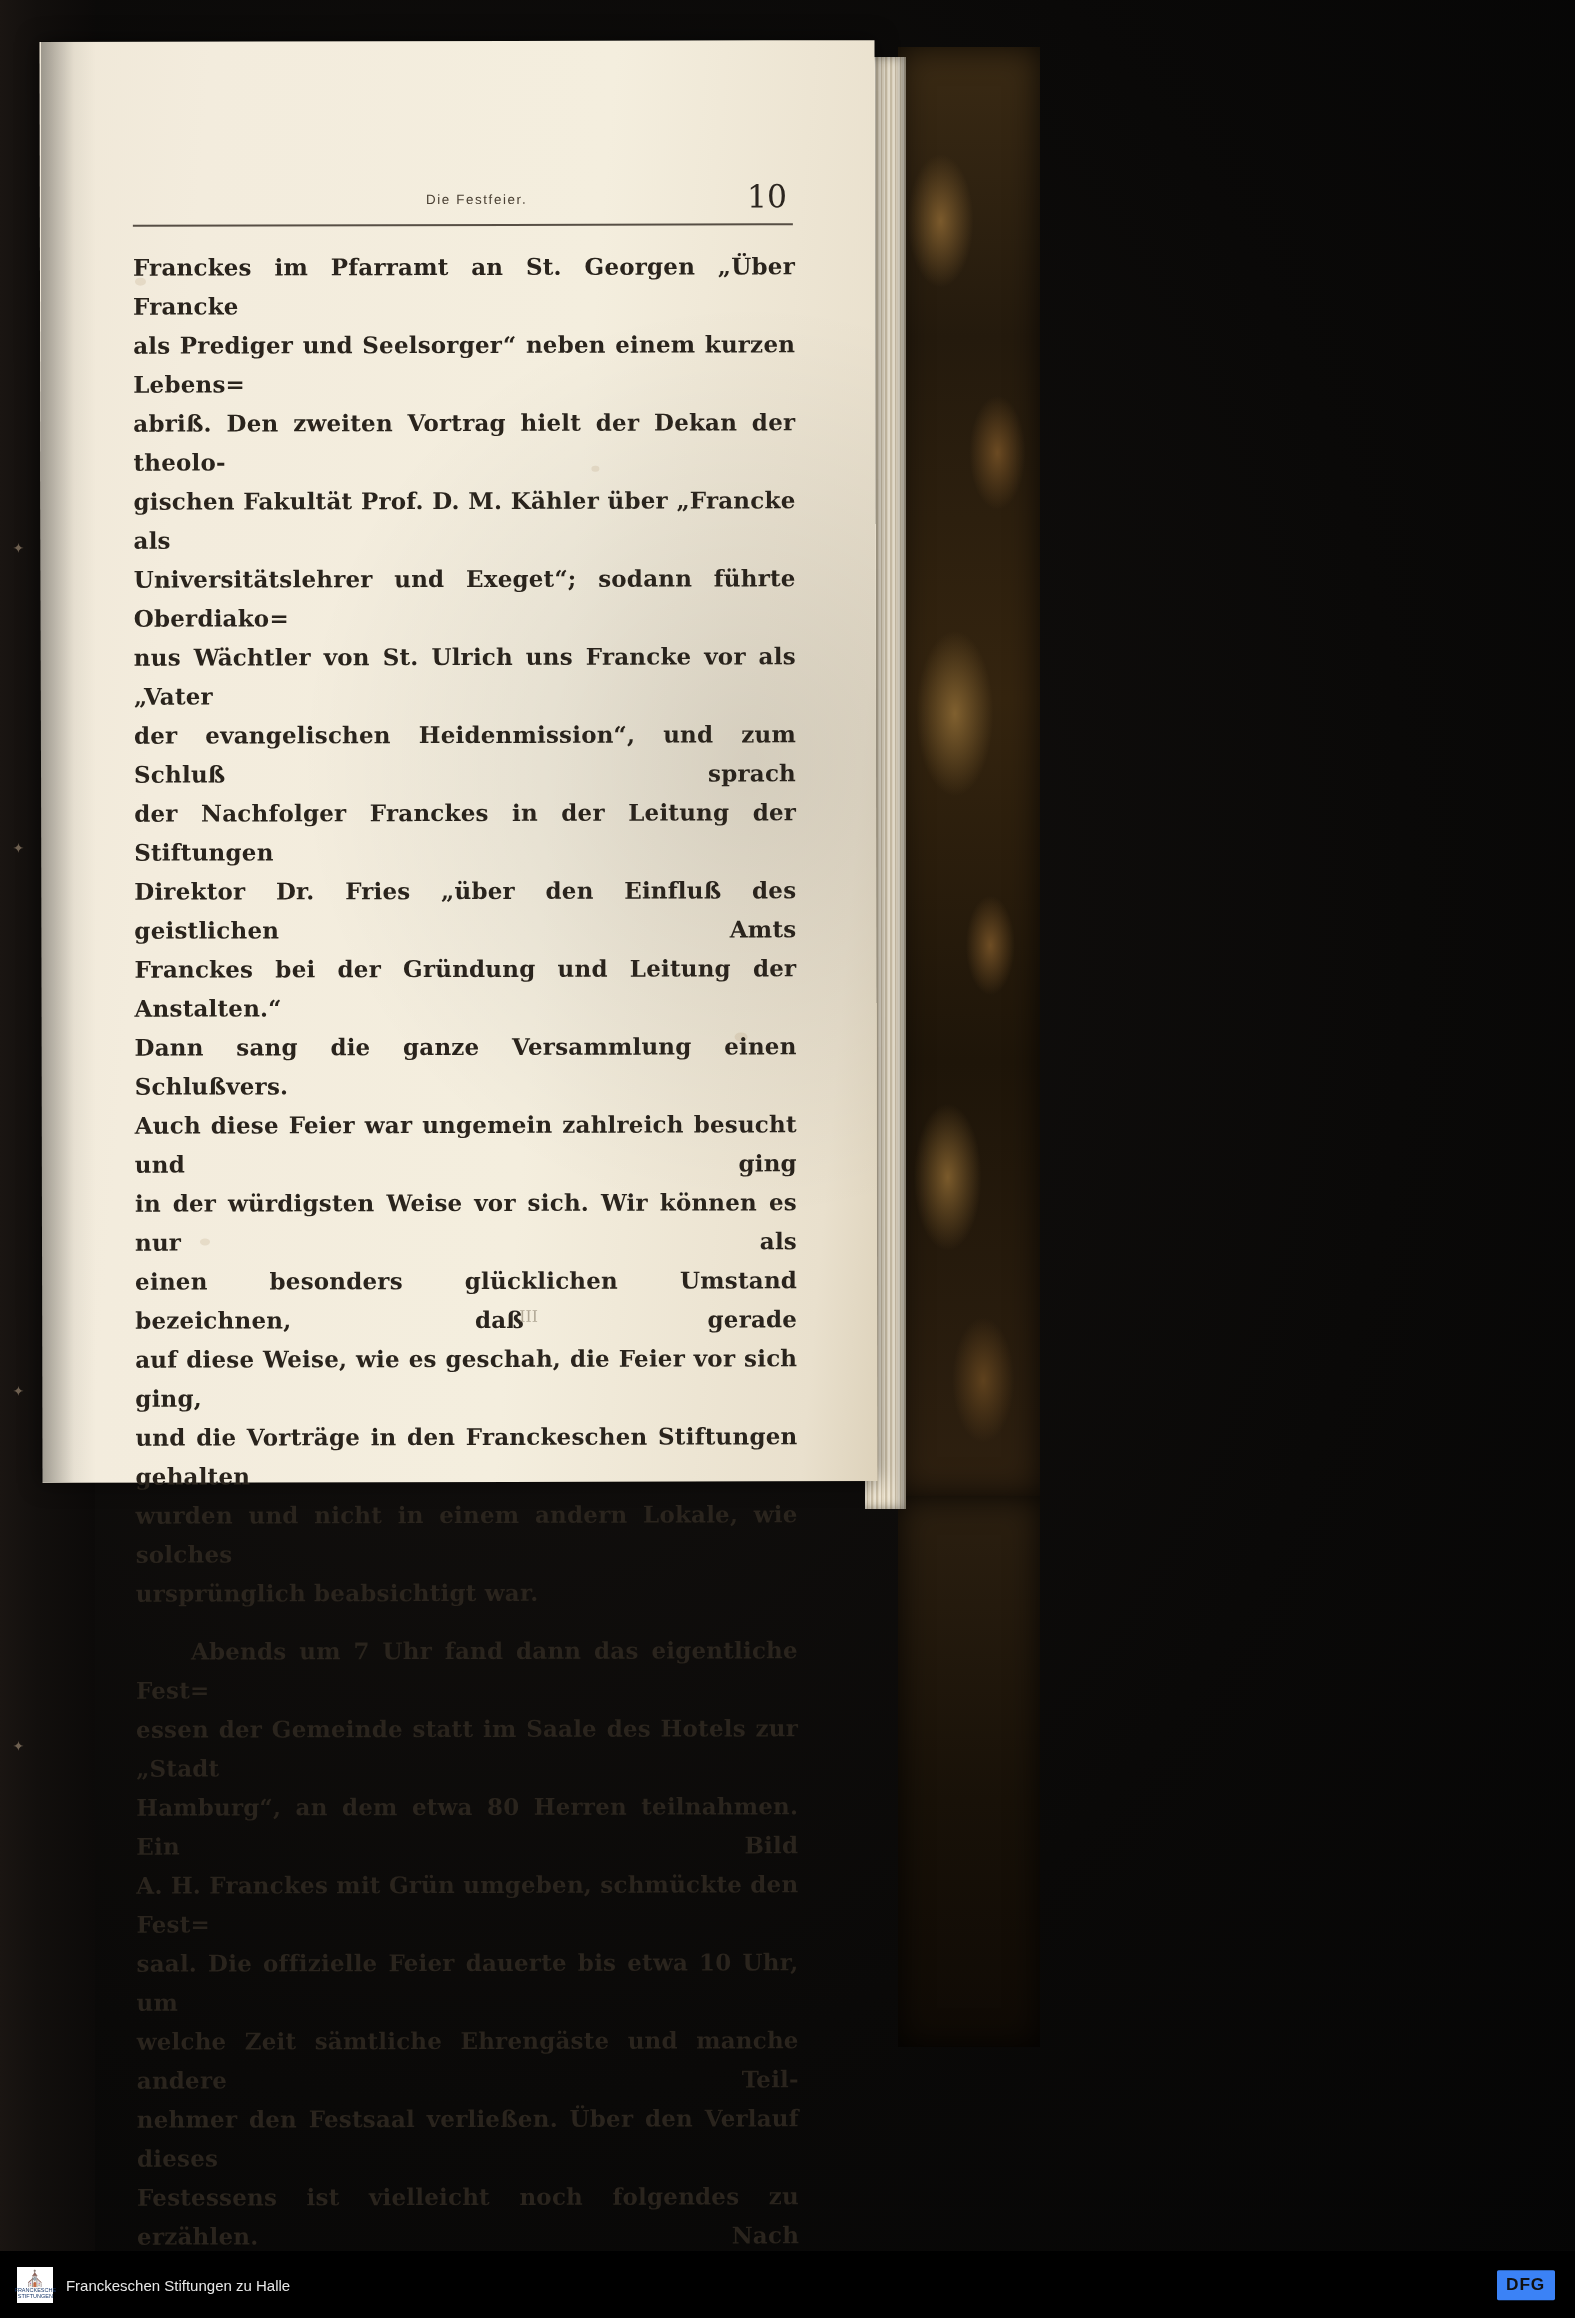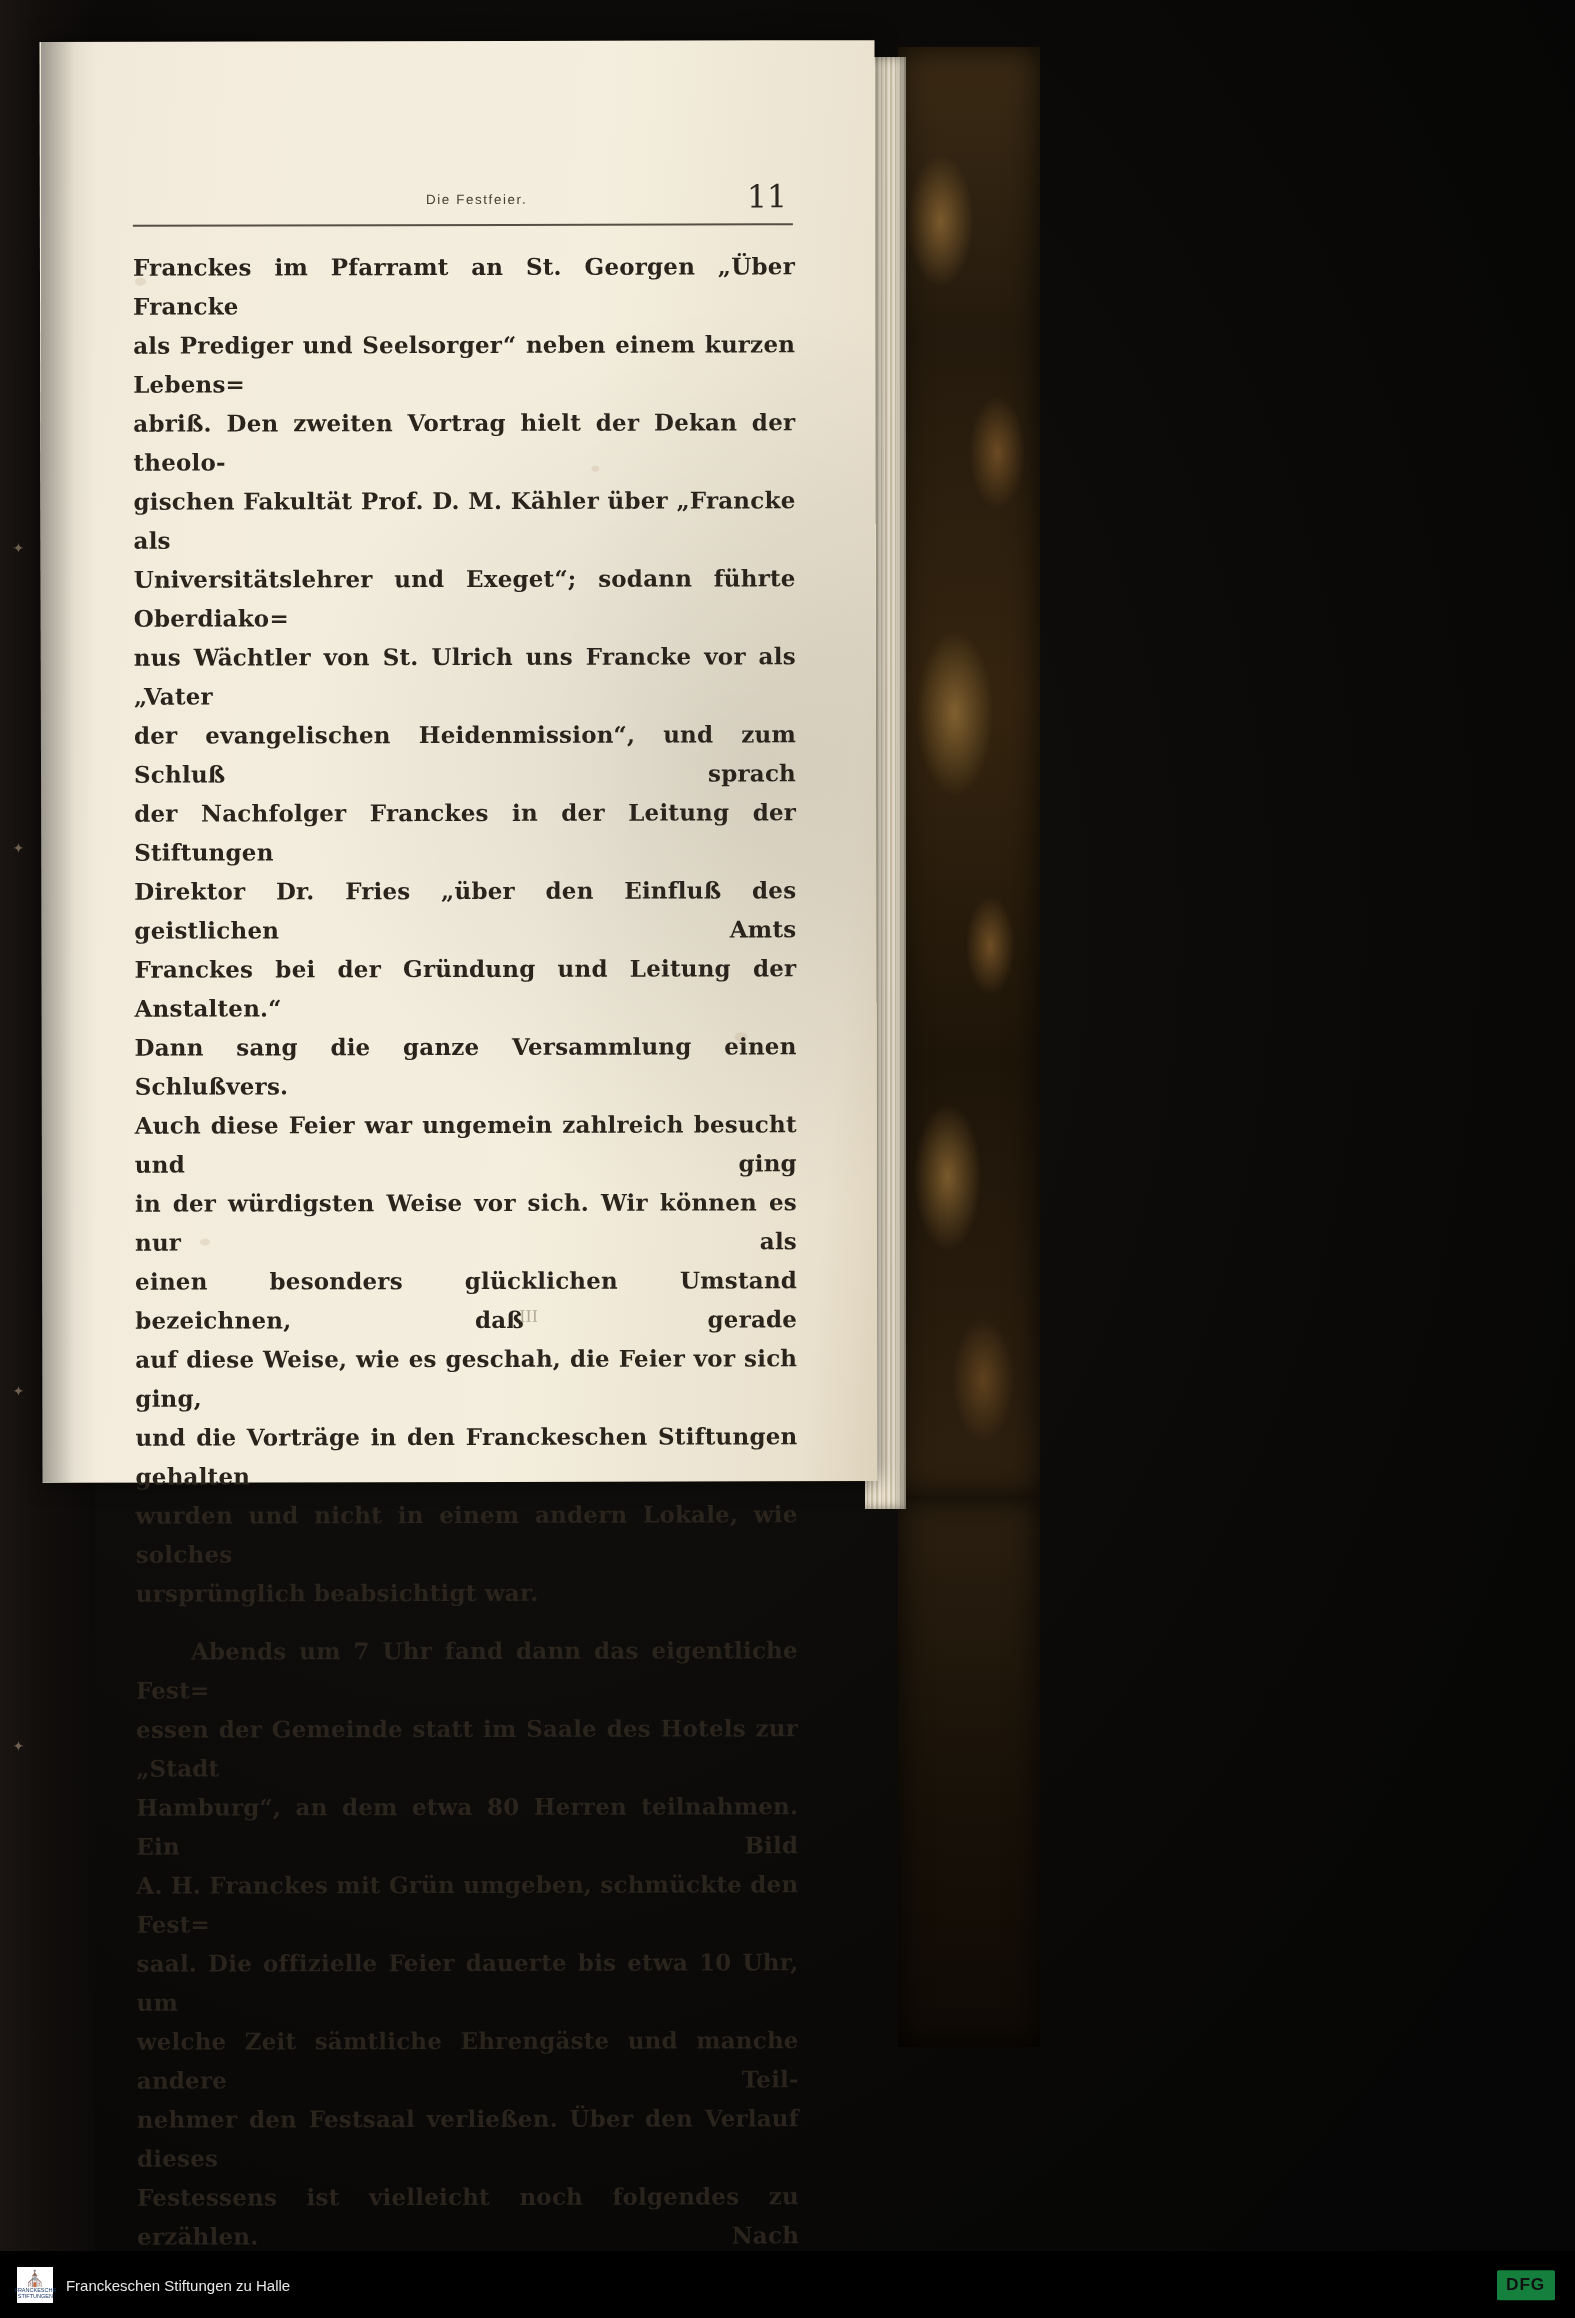--- a/index.html
+++ b/index.html
@@ -221,21 +221,21 @@
     margin-left: 12.6px;
     color: #e8e8e8;
     font-family: "Liberation Sans", sans-serif;
     font-size: 15px;
   }
   #dfg-badge {
     position: absolute;
     right: 20.5px;
     top: 50%;
     transform: translateY(-50%);
-    background: #15803d;
+    background: #3b82f6;
     color: #111111;
     font-family: "Liberation Sans", sans-serif;
     font-weight: bold;
     font-size: 17.3px;
     letter-spacing: 0.8px;
     padding: 3.9px 9.5px 4.7px 9.5px;
     border-radius: 1.6px;
   }
 
   
@@ -263,21 +263,21 @@
 <div id="page-sheet">
 
   <div class="foxing" style="left:95px; top:236px; width:11px; height:7.9px;"></div>
   <div class="foxing" style="left:551px; top:425px; width:7.9px; height:6.3px;"></div>
   <div class="foxing" style="left:268px; top:772px; width:9.5px; height:7px;"></div>
   <div class="foxing" style="left:693px; top:992px; width:12.6px; height:8.7px;"></div>
   <div class="foxing" style="left:158px; top:1197px; width:10.2px; height:7px;"></div>
 
   <div id="page-header">
     <span id="running-head">Die Festfeier.</span>
-    <span id="page-number">11</span>
+    <span id="page-number">10</span>
   </div>
   <div id="header-rule"></div>
 
   <div id="page-body">
 
     <p class="para">
       <span class="line just">Franckes im Pfarramt an St. Georgen „Über Francke</span>
       <span class="line just">als Prediger und Seelsorger“ neben einem kurzen Lebens=</span>
       <span class="line just">abriß.  Den zweiten Vortrag hielt der Dekan der theolo-</span>
       <span class="line just">gischen Fakultät Prof. D. M. Kähler über  „Francke als</span>

